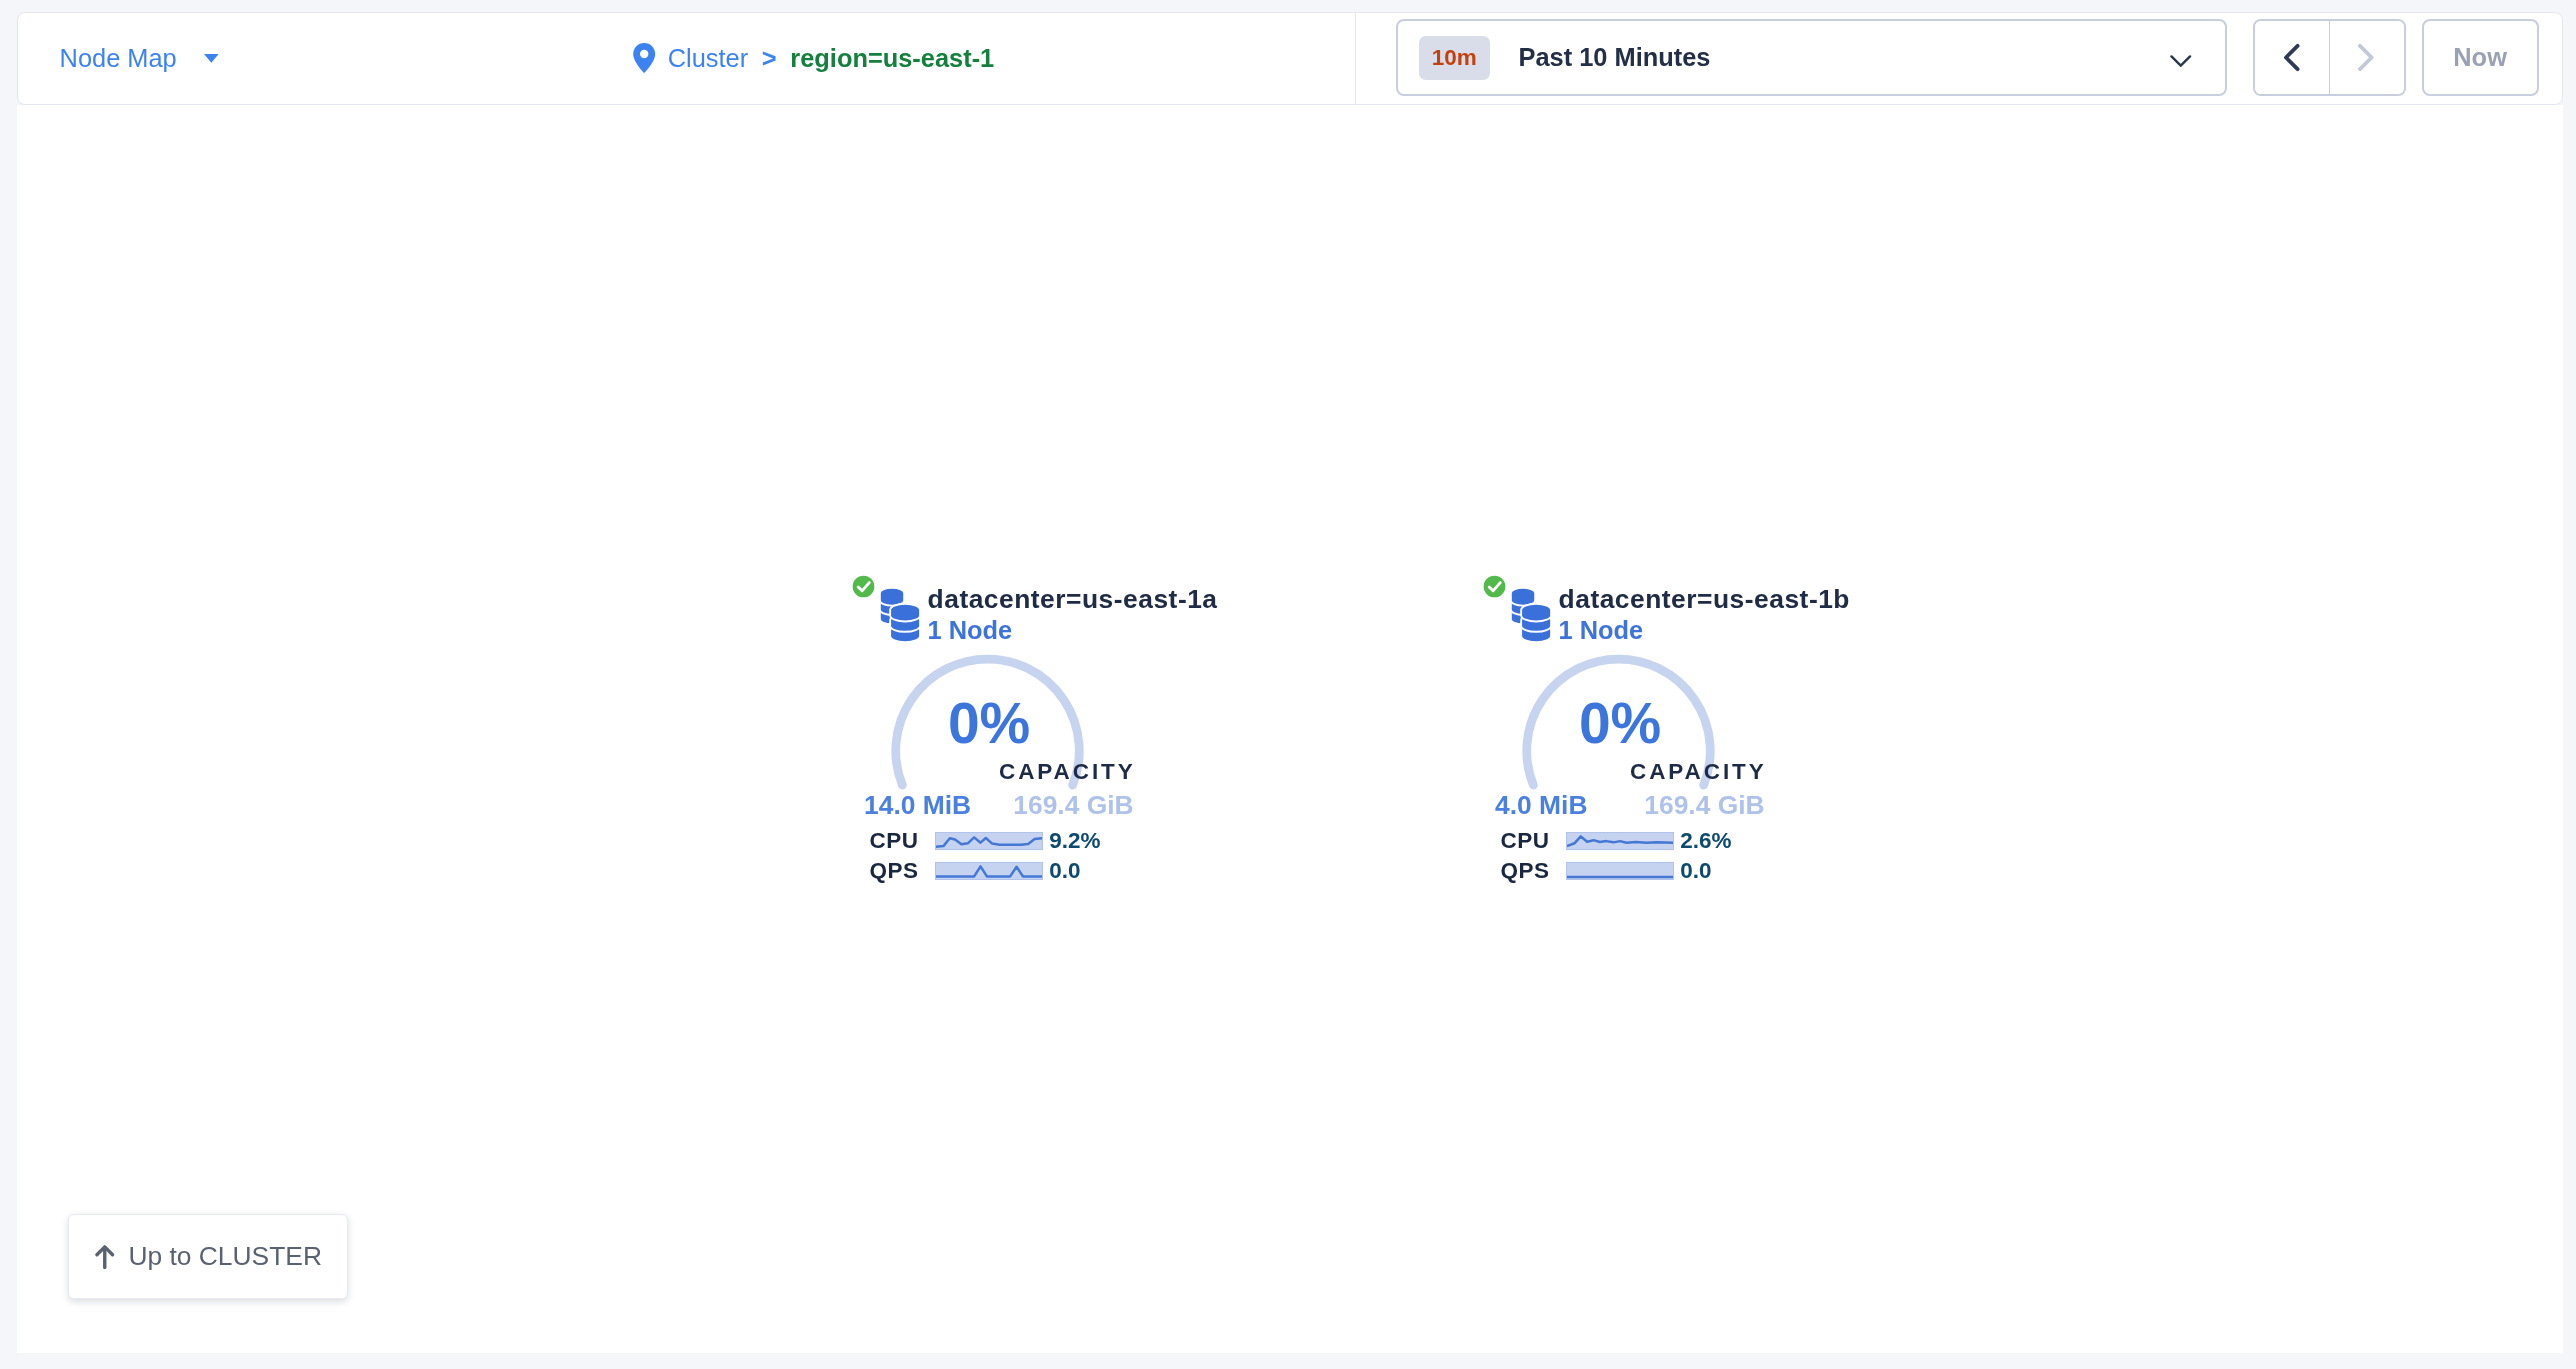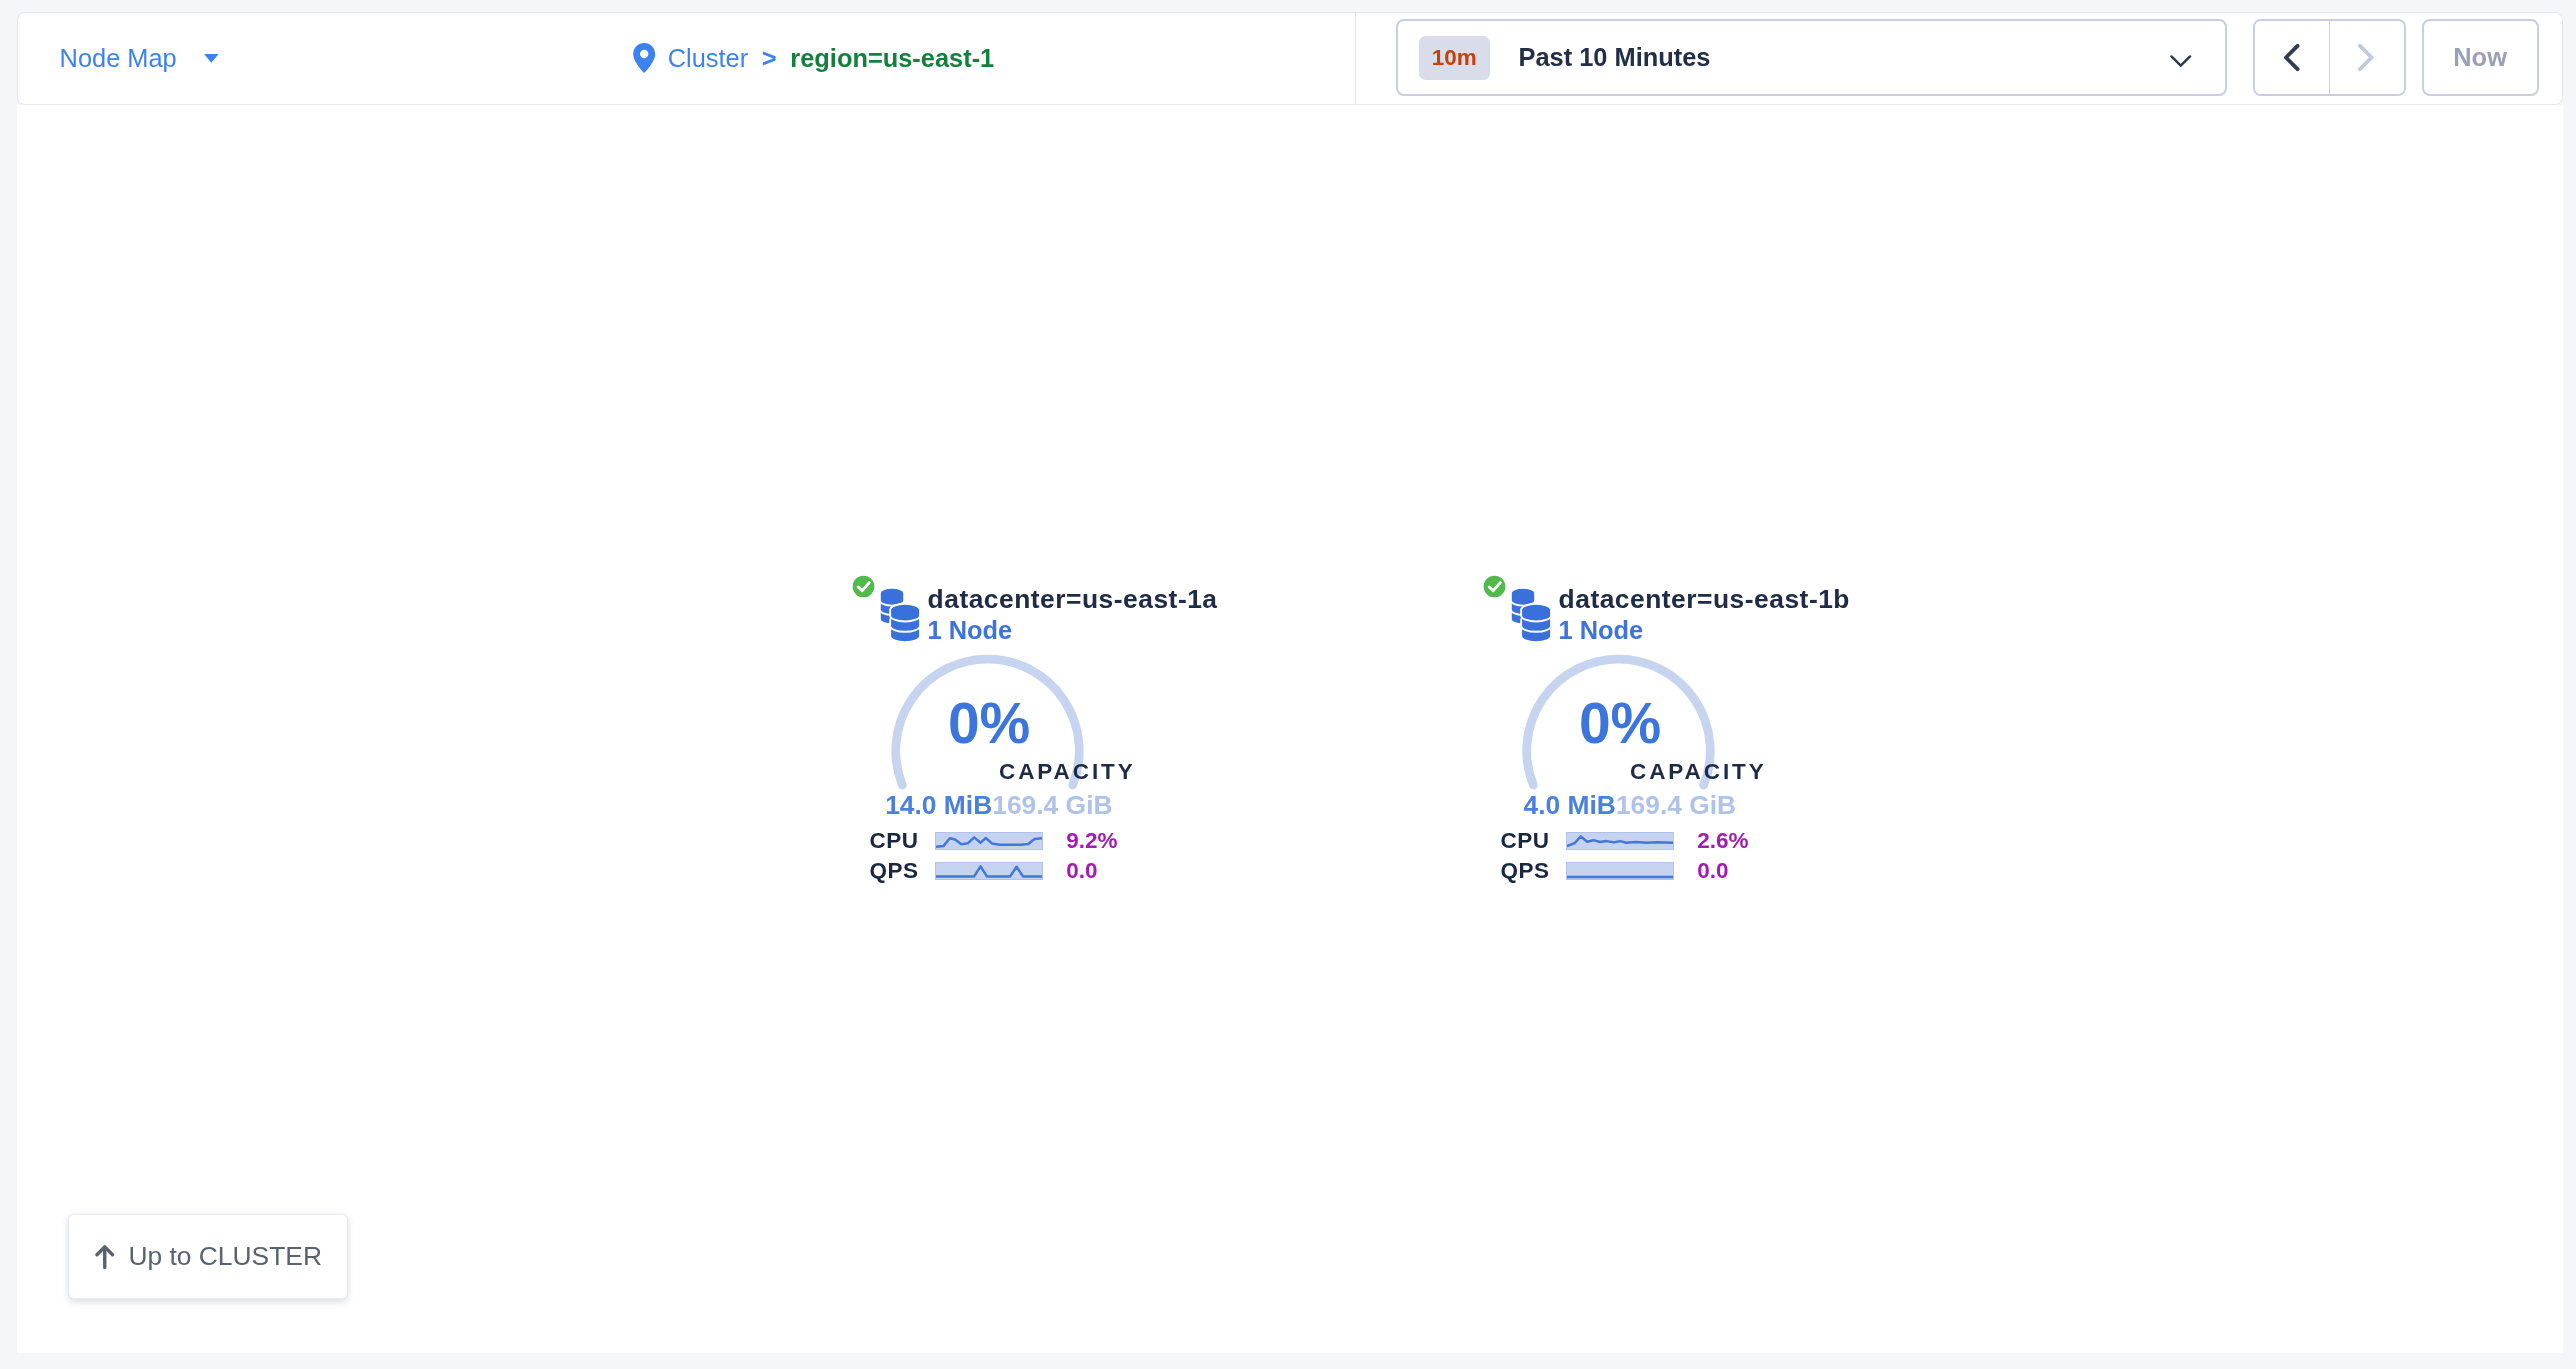--- a/index.html
+++ b/index.html
@@ -54,31 +54,31 @@
                   color:#3d74db; line-height:29px; }
 
   .gauge { position:absolute; left:42px; top:80px; width:205px; height:147px; }
   .gauge path { stroke:#c7d4f0; stroke-width:9; fill:none; stroke-linecap:round; }
   .gauge-pct { position:absolute; left:0; right:0; top:121px; text-align:center;
                font-size:57px; line-height:59px; font-weight:700; color:#3c76dd; }
   .gauge-caption { position:absolute; left:0; right:0; top:186px; text-align:right;
                    font-size:22.5px; line-height:25.4px; font-weight:800; letter-spacing:2.9px; color:#1d2b47; }
 
   .cap-row { position:absolute; left:21.5px; right:2px; top:217px; display:flex;
-             justify-content:center; font-size:26.4px; font-weight:600; }
+             justify-content:space-between; font-size:26.4px; font-weight:600; }
   .cap-used  { color:#4a80e0; }
   .cap-total { color:#aec2ec; }
 
   .metrics { position:absolute; left:0; right:0; top:258px; }
   .metric-row { display:flex; align-items:center; height:19.6px; margin-bottom:10.8px; }
   .metric-label { width:76px; text-align:right; font-size:22.5px; font-weight:700;
                   color:#1a2741; letter-spacing:0.5px; }
   .spark { margin-left:16.6px; width:108px; height:17.6px; background:#c5d3f1;
            border:1px solid #b2c3eb; display:block; }
-  .metric-value { margin-left:23px; font-size:22.5px; font-weight:700; color:#a21caf; }
+  .metric-value { margin-left:6px; font-size:22.5px; font-weight:700; color:#0c4a6e; }
 
   .up-btn { position:absolute; left:51px; top:1109px; width:280px; height:85px;
             background:#fff; border:1px solid #e8eaef; border-radius:5.9px;
             box-shadow:0 2.9px 7.8px rgba(60,70,90,0.18);
             display:flex; align-items:center; justify-content:center; gap:11.7px;
             font-family:inherit; font-size:26.4px; color:#596270; cursor:pointer; }
 </style>
 </head>
 <body>
 

